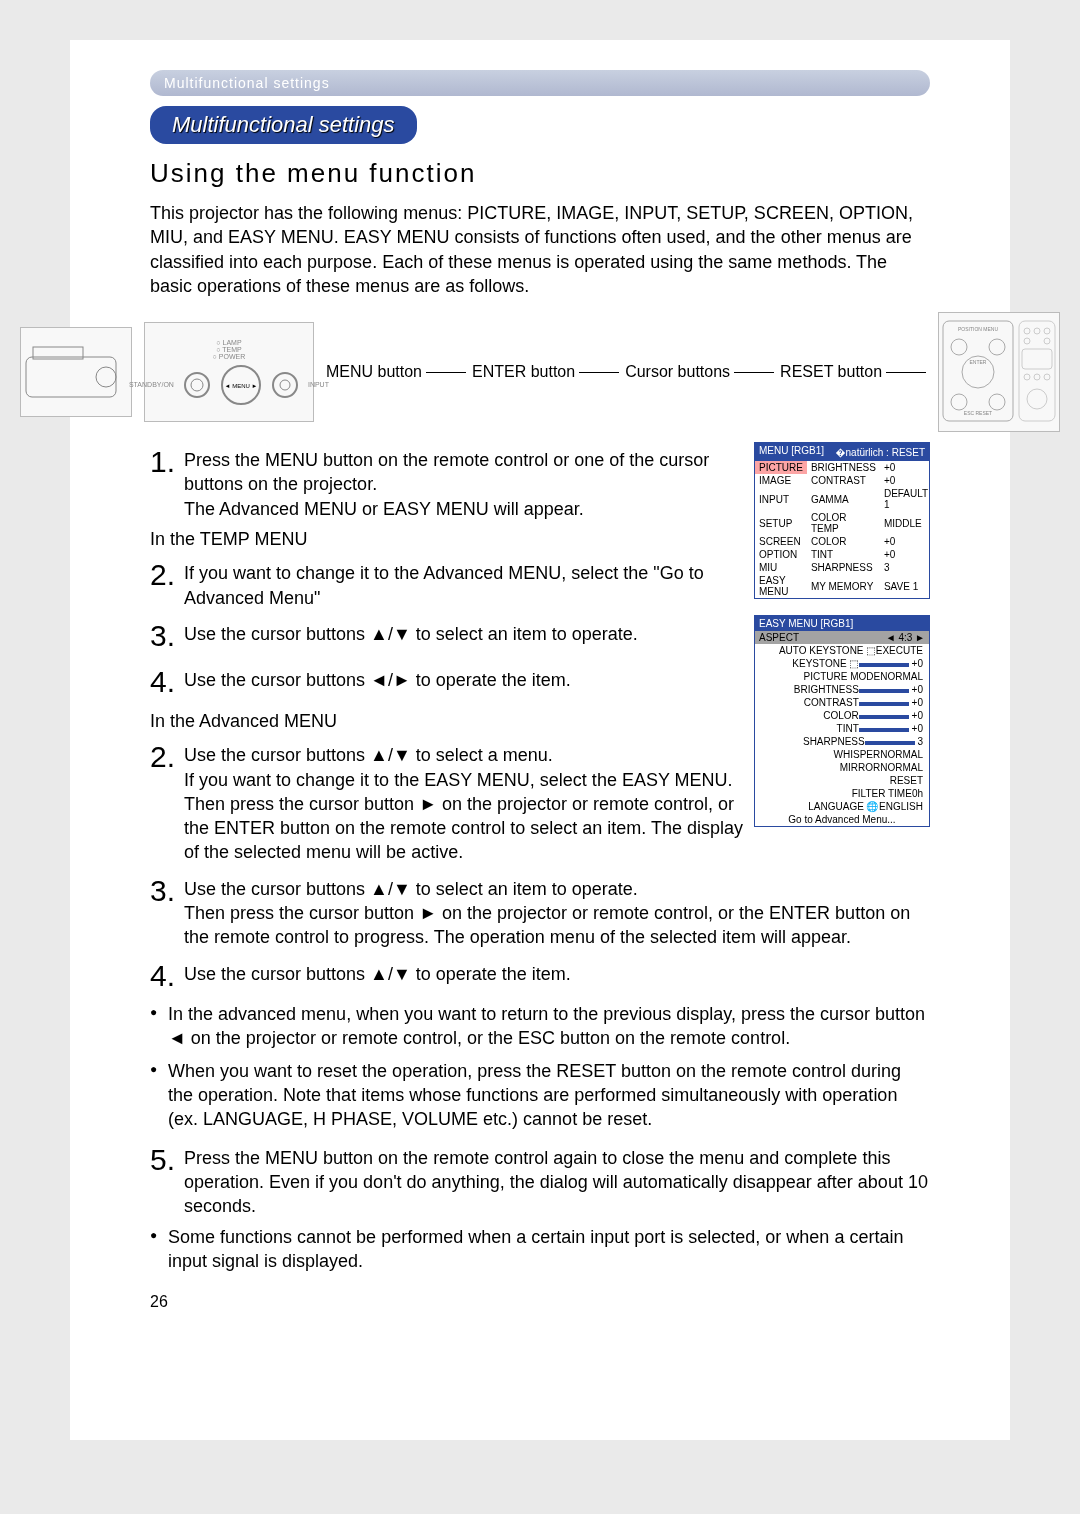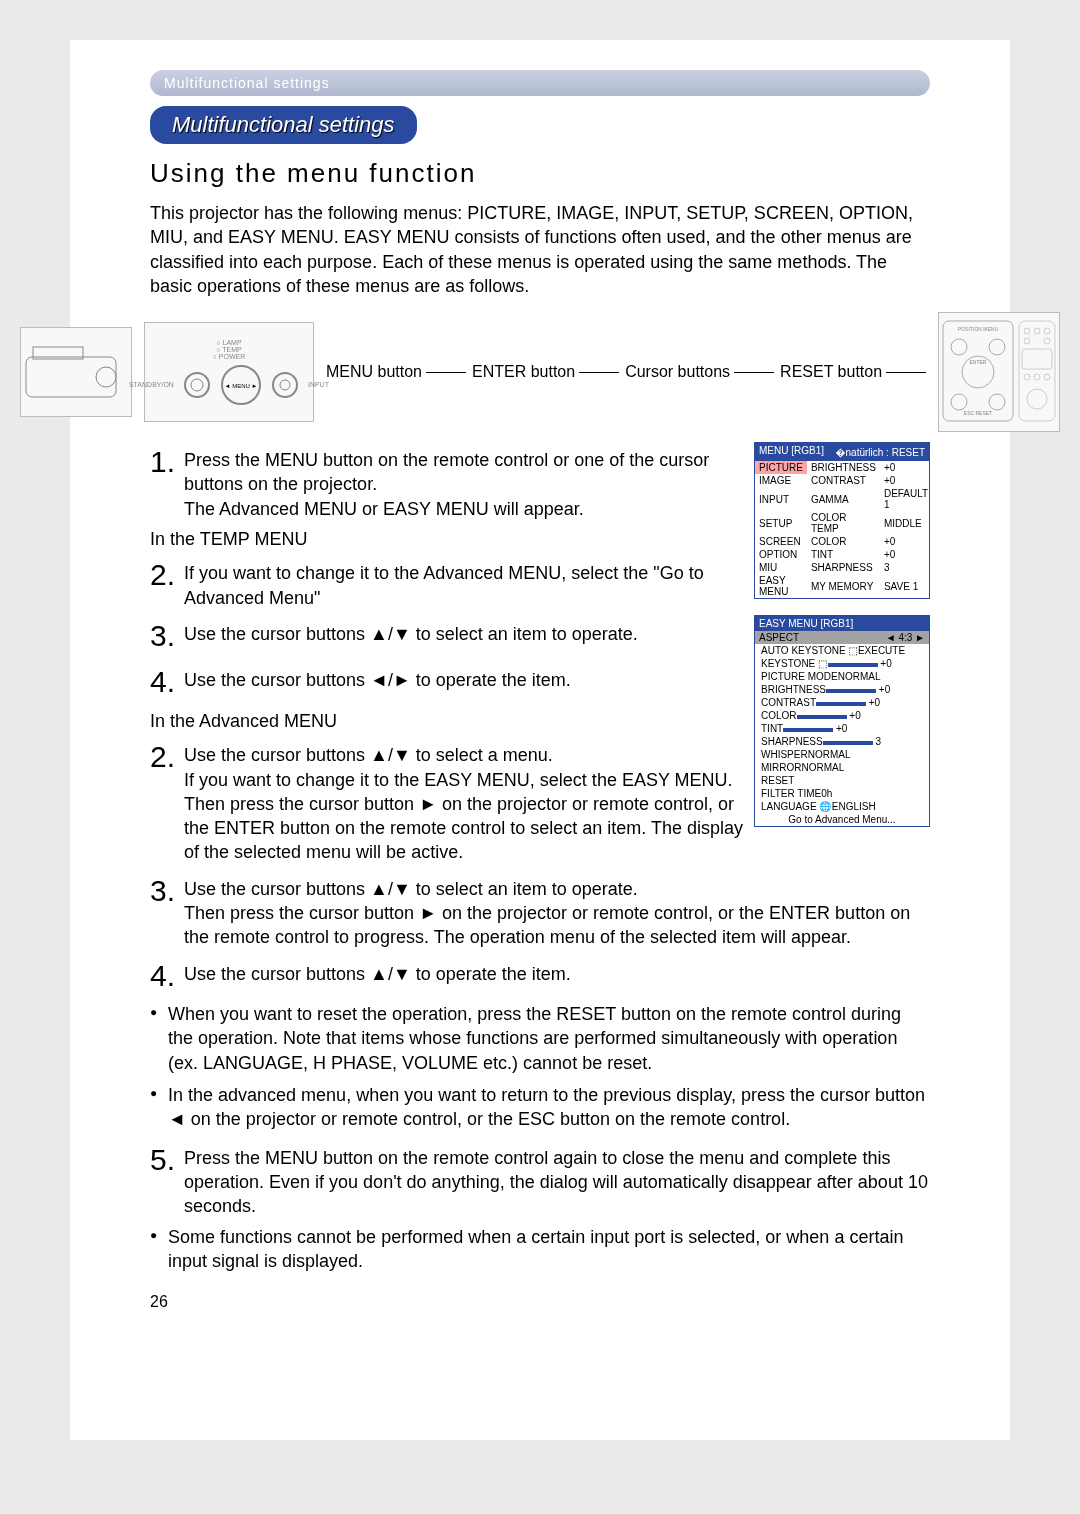--- a/index.html
+++ b/index.html
@@ -65,21 +65,21 @@
   .osd {
     border:1px solid #2a4aa0; font-size:10px; background:#fff; margin-bottom:16px;
   }
   .osd .titlebar { background:#2a4aa0; color:#fff; padding:2px 4px; display:flex; justify-content:space-between;}
   .osd .hl { background:#fca5a5; }
   .osd table { width:100%; border-collapse:collapse; }
   .osd td { padding:1px 4px; }
   .osd .sidecol { width:60px; }
   .osd2 .titlebar { background:#2a4aa0; }
   .osd2 .hl { background:#a3a3a3; display:flex; justify-content:space-between; padding:1px 4px;}
-  .osd2 .row { display:flex; justify-content:flex-start; padding:1px 6px;}
+  .osd2 .row { display:flex; justify-content:flex-end; padding:1px 6px;}
   .osd2 .bar { display:inline-block; width:50px; height:4px; background:#2a4aa0; vertical-align:middle;}
   .bullets { font-size:18px; line-height:1.35; }
   .bullets li { margin-bottom:8px; list-style:none; position:relative; padding-left:18px;}
   .bullets li::before { content:"●"; position:absolute; left:0; top:2px; font-size:12px;}
   .pagenum { font-size:16px; margin-top:20px; }
   .panel-label { font-size:7px; text-align:center; }
 </style>
 </head>
 <body>
 
@@ -313,22 +313,22 @@
         <div class="num">3.</div>
         <div class="txt" style="white-space:pre-line">Use the cursor buttons ▲/▼ to select an item to operate.
 Then press the cursor button ► on the projector or remote control, or the ENTER button on the remote control to progress. The operation menu of the selected item will appear.</div>
       </div>
     <div class="step">
         <div class="num">4.</div>
         <div class="txt">Use the cursor buttons ▲/▼ to operate the item.</div>
       </div>
 
     <ul class="bullets">
+      <li>In the advanced menu, when you want to return to the previous display, press the cursor button ◄ on the projector or remote control, or the ESC button on the remote control.</li>
       <li>When you want to reset the operation, press the RESET button on the remote control during the operation. Note that items whose functions are performed simultaneously with operation (ex. LANGUAGE, H PHASE, VOLUME etc.) cannot be reset.</li>
-      <li>In the advanced menu, when you want to return to the previous display, press the cursor button ◄ on the projector or remote control, or the ESC button on the remote control.</li>
     </ul>
 
     <div class="step">
         <div class="num">5.</div>
         <div class="txt">Press the MENU button on the remote control again to close the menu and complete this operation. Even if you don't do anything, the dialog will automatically disappear after about 10 seconds.</div>
       </div>
 
     <ul class="bullets">
       <li>Some functions cannot be performed when a certain input port is selected, or when a certain input signal is displayed.</li>
     </ul>

